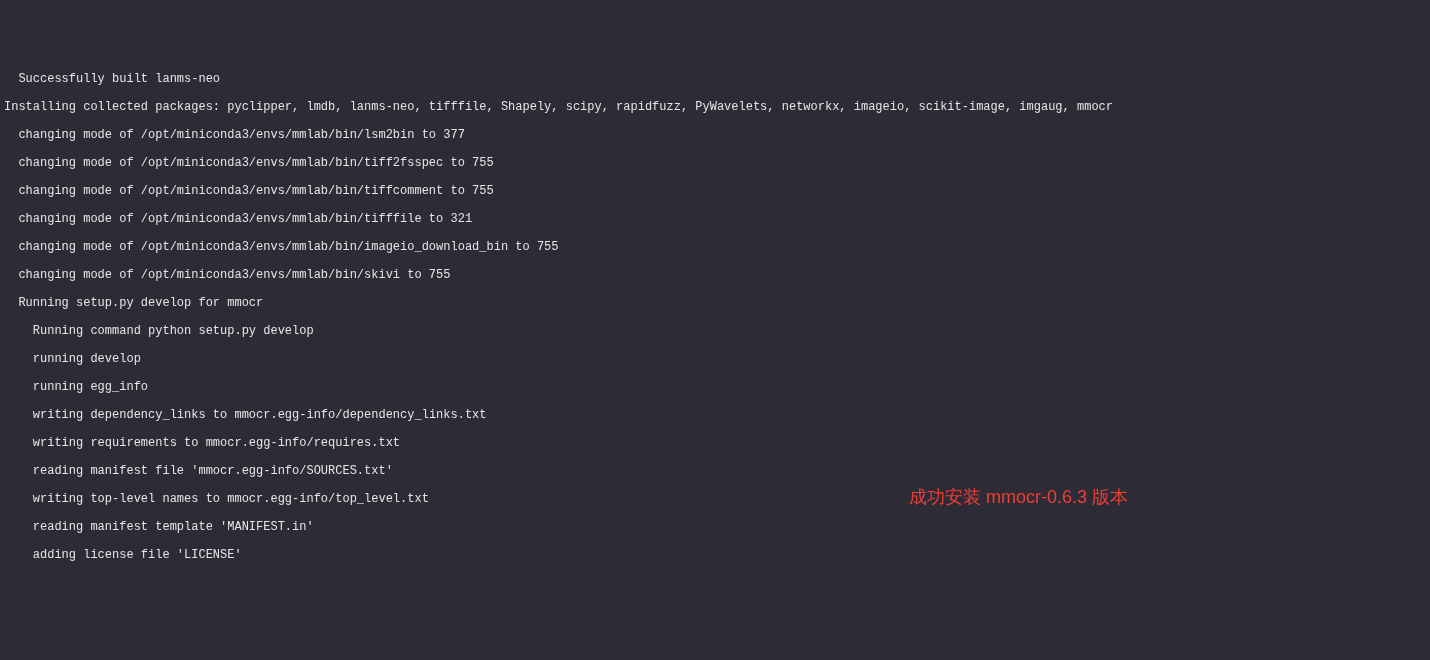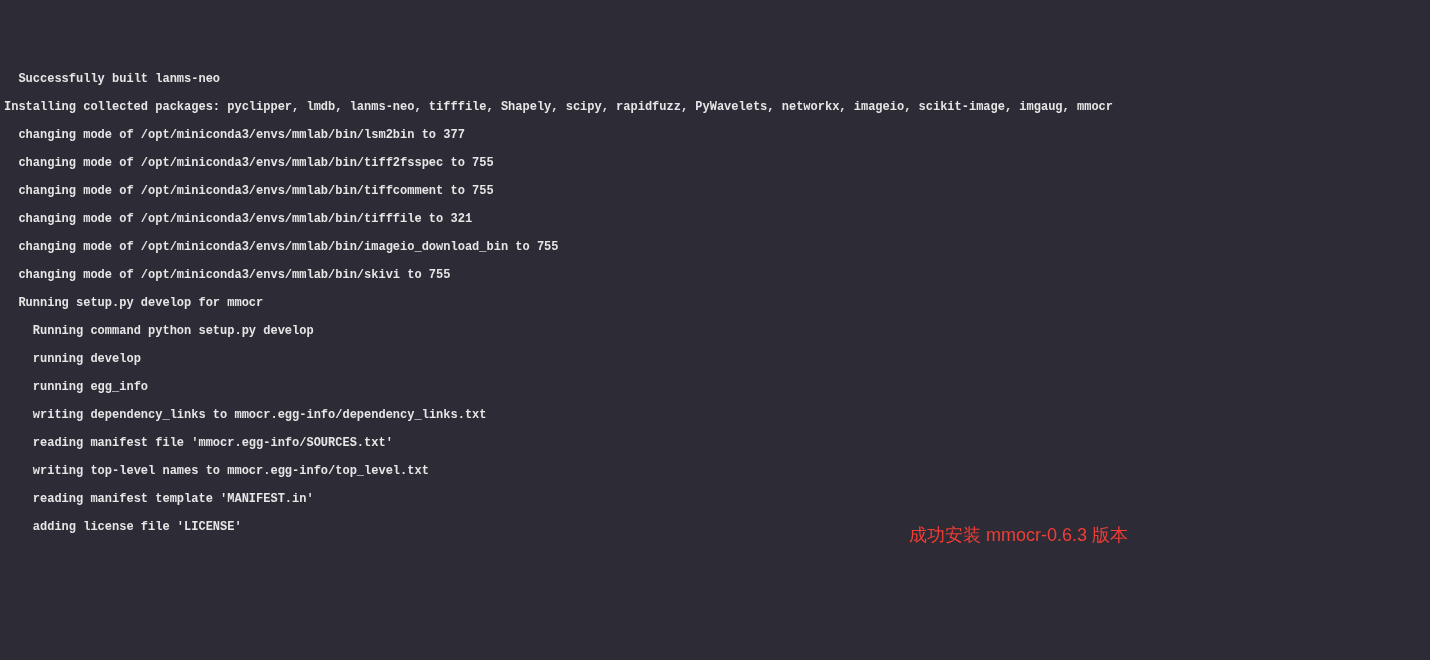--- a/index.html
+++ b/index.html
@@ -9,21 +9,21 @@
     font-family: 'Consolas', 'Monaco', 'Courier New', monospace;
     font-size: 12px;
     line-height: 14px;
     padding: 2px 4px;
     width: 1430px;
     height: 660px;
     overflow: hidden;
     white-space: pre-wrap;
     word-wrap: break-word;
   }
-  .line { display: block; font-weight: bold; }
+  .line { display: block; }
   .annotation {
     color: #ef3e36;
     font-size: 18px;
     font-weight: 400;
     position: absolute;
     font-family: Arial, sans-serif;
   }
   .terminal-wrap { position: relative; }
 </style>
 </head>
@@ -38,35 +38,36 @@
 <span class="line">  changing mode of /opt/miniconda3/envs/mmlab/bin/tiff2fsspec to 755</span>
 <span class="line">  changing mode of /opt/miniconda3/envs/mmlab/bin/tiffcomment to 755</span>
 <span class="line">  changing mode of /opt/miniconda3/envs/mmlab/bin/tifffile to 321</span>
 <span class="line">  changing mode of /opt/miniconda3/envs/mmlab/bin/imageio_download_bin to 755</span>
 <span class="line">  changing mode of /opt/miniconda3/envs/mmlab/bin/skivi to 755</span>
 <span class="line">  Running setup.py develop for mmocr</span>
 <span class="line">    Running command python setup.py develop</span>
 <span class="line">    running develop</span>
 <span class="line">    running egg_info</span>
 <span class="line">    writing dependency_links to mmocr.egg-info/dependency_links.txt</span>
+<span class="line">    writing requirements to mmocr.egg-info/requires.txt</span>
 <span class="line">    reading manifest file 'mmocr.egg-info/SOURCES.txt'</span>
 <span class="line">    writing top-level names to mmocr.egg-info/top_level.txt</span>
 <span class="line">    reading manifest template 'MANIFEST.in'</span>
 <span class="line">    adding license file 'LICENSE'</span>
 
 
 
 <span class="line"></span>
 
 
 
 
 
 
-<span class="annotation" style="left:905px; top:470px;text-align:right;">成功安装 mmocr-0.6.3 版本</span>
+<span class="annotation" style="left:905px; top:432px;text-align:right;">成功安装 mmocr-0.6.3 版本</span>
 
 
 
 
 
 
 
 
 
 

